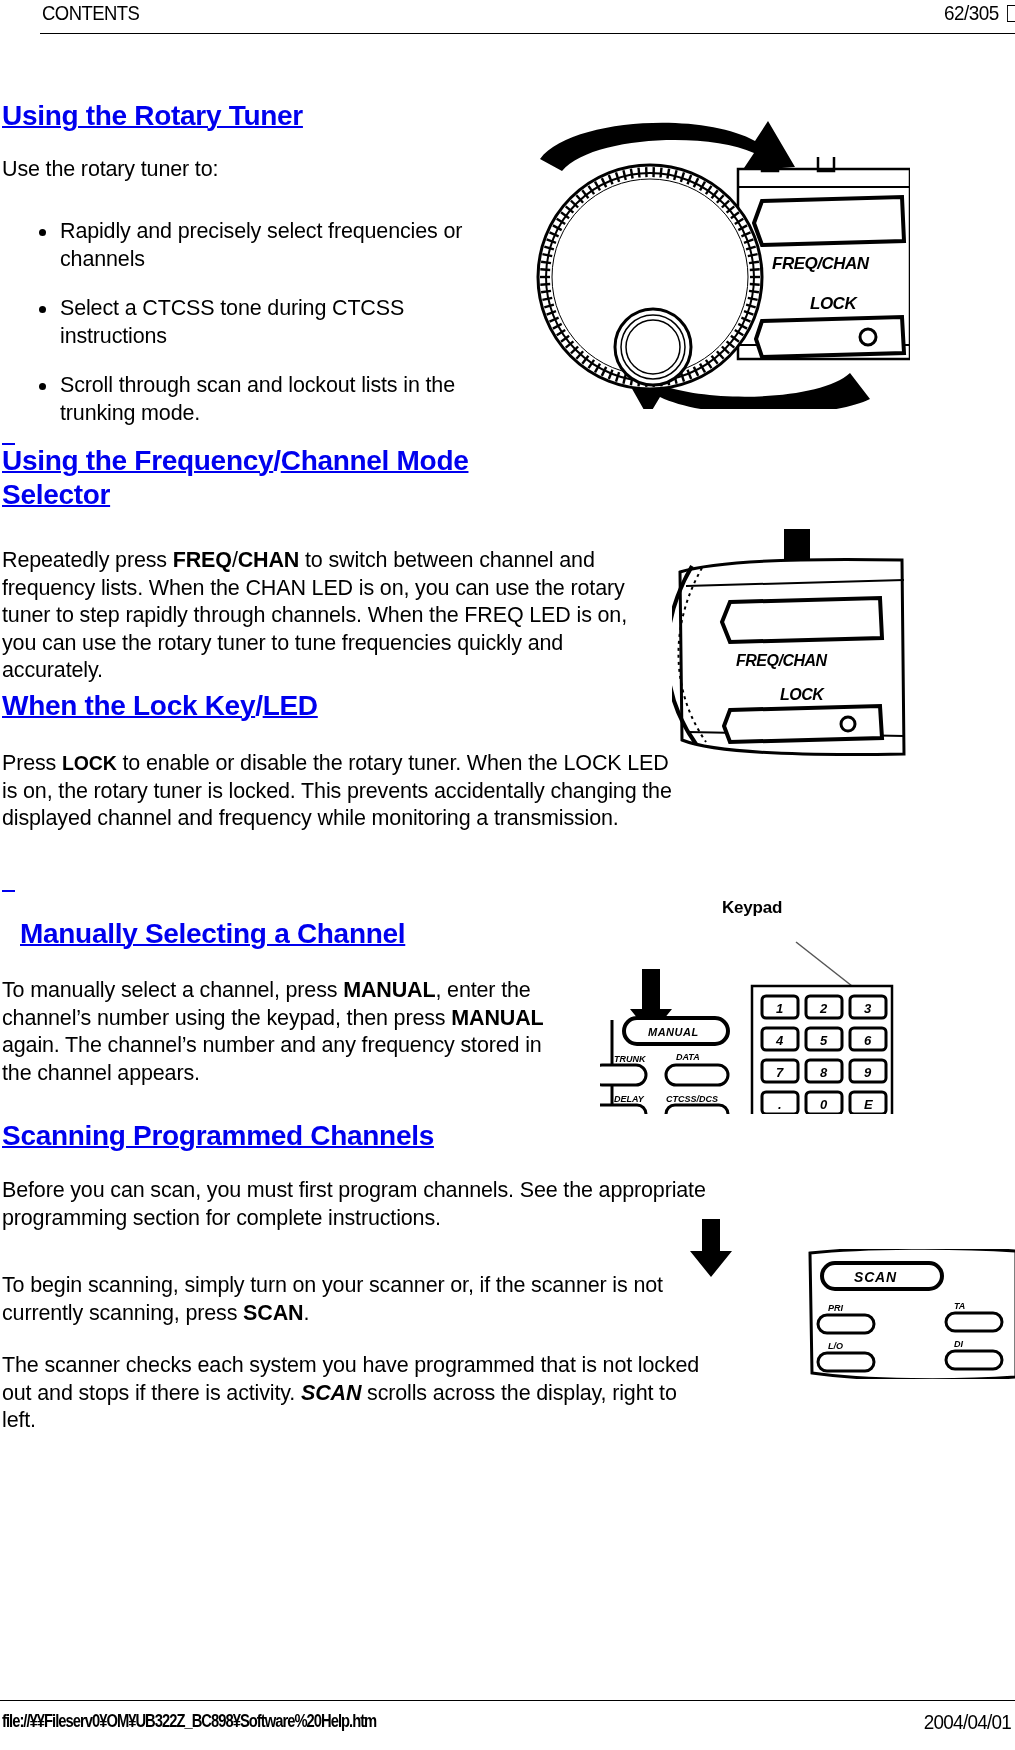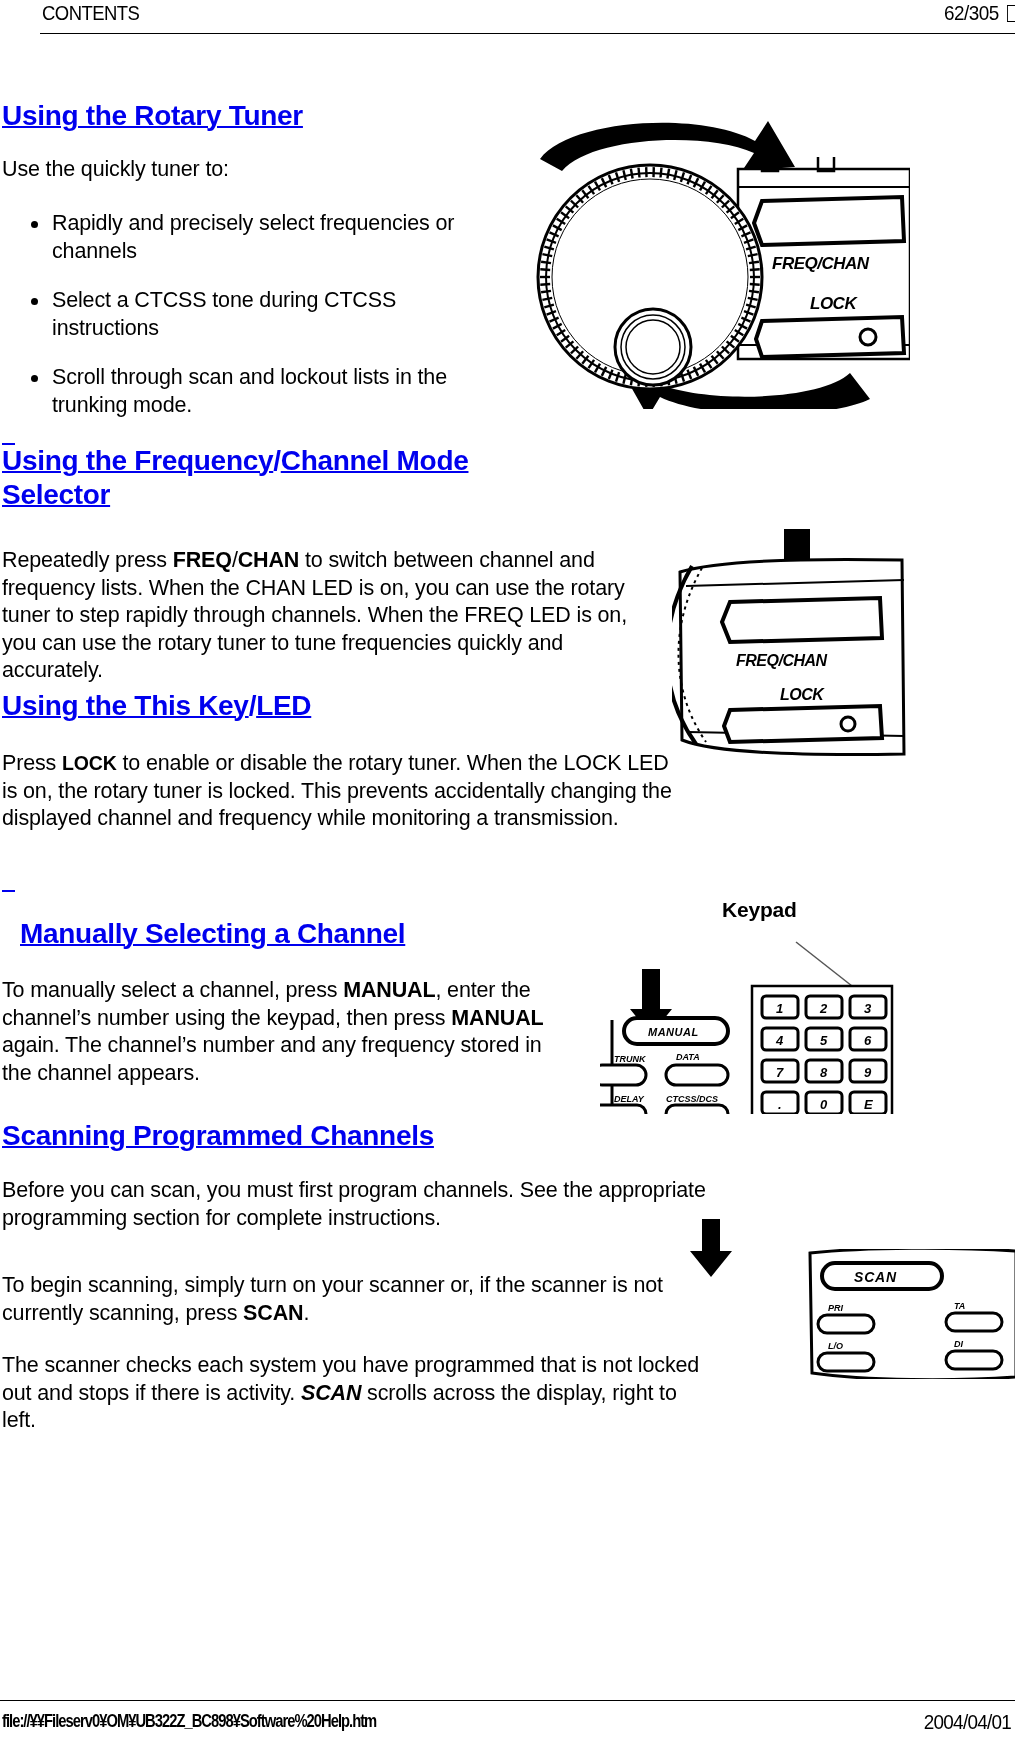--- a/index.html
+++ b/index.html
@@ -109,21 +109,21 @@
     font-size: 21.5px;
     line-height: 27.5px;
     margin: 0;
     letter-spacing: -0.15px;
     color: #000;
   }
   .b { font-weight: bold; }
   .bi { font-weight: bold; font-style: italic; }
 
   ul.body {
-    margin: 8px;
+    margin: 16px;
     padding-left: 42px;
     list-style: none;
   }
   ul.body li {
     position: relative;
     margin-bottom: 22px;
   }
   ul.body li::before {
     content: "";
     position: absolute;
@@ -139,21 +139,21 @@
     width: 13px;
     height: 2px;
     background: #0000ee;
   }
 
   
   .figure { position: absolute; }
 
   .keypad-label {
     position: absolute;
-    font-size: 21px;
+    font-size: 17px;
     font-weight: bold;
     letter-spacing: -0.2px;
   }
 </style>
 </head>
 <body>
 
 <div id="header">
   <div class="hdr-left">CONTENTS</div>
   <div class="hdr-right">
@@ -163,21 +163,21 @@
     <span class="tofu"></span>
   </div>
 </div>
 
 <div id="content">
 
   <div class="sect-wrap" style="left:2px; top:65px;">
     <h2 class="sect u">Using the Rotary Tuner</h2>
   </div>
 
-  <p class="body" style="position:absolute; left:2px; top:122px; width:480px;">Use the quickly tuner to:</p>
+  <p class="body" style="position:absolute; left:2px; top:122px; width:480px;">Use the rotary tuner to:</p>
 
   <ul class="body" style="position:absolute; left:2px; top:168px; width:470px;">
     <li>Rapidly and precisely select frequencies or channels</li>
     <li>Select a CTCSS tone during CTCSS instructions</li>
     <li>Scroll through scan and lockout lists in the trunking mode.</li>
   </ul>
 
   <div class="figure" style="left:510px; top:75px; width:400px; height:300px;">
     <svg width="400" height="300" viewBox="0 0 400 300">
 
@@ -334,21 +334,21 @@
       <path d="M58 78 l150 -4 l2 40 l-152 4 l-8 -20 Z" fill="#fff" stroke="#000" stroke-width="4"></path>
       <text x="64" y="142" font-family="'Liberation Sans',sans-serif" font-size="16" font-weight="bold" font-style="italic" fill="#000" letter-spacing="-0.5">FREQ/CHAN</text>
       <text x="108" y="176" font-family="'Liberation Sans',sans-serif" font-size="16" font-weight="bold" font-style="italic" fill="#000" letter-spacing="-0.5">LOCK</text>
 
       <path d="M58 186 l150 -4 l2 32 l-152 4 l-6 -16 Z" fill="#fff" stroke="#000" stroke-width="4"></path>
       <circle cx="176" cy="200" r="7" fill="#fff" stroke="#000" stroke-width="3"></circle>
     </svg>
   </div>
 
   <div class="sect-wrap" style="left:2px; top:655px;">
-    <h2 class="sect u">Using the This Key</h2><h2 class="sect">/</h2><h2 class="sect u">LED</h2>
+    <h2 class="sect u">When the Lock Key</h2><h2 class="sect">/</h2><h2 class="sect u">LED</h2>
   </div>
 
   <p class="body" style="position:absolute; left:2px; top:716px; width:680px;">
     <span>Press </span><span class="b" style="font-size:19.5px;">LOCK</span><span> to enable or disable the rotary tuner. When the LOCK LED is on, the rotary tuner is locked. This prevents accidentally changing the displayed channel and frequency while monitoring a transmission.</span>
   </p>
 
   <span class="anchor-dash" style="left:2px; top:856px;"></span>
 
   <div class="sect-wrap" style="left:20px; top:883px;">
     <h2 class="sect u">Manually Selecting a Channel</h2>

